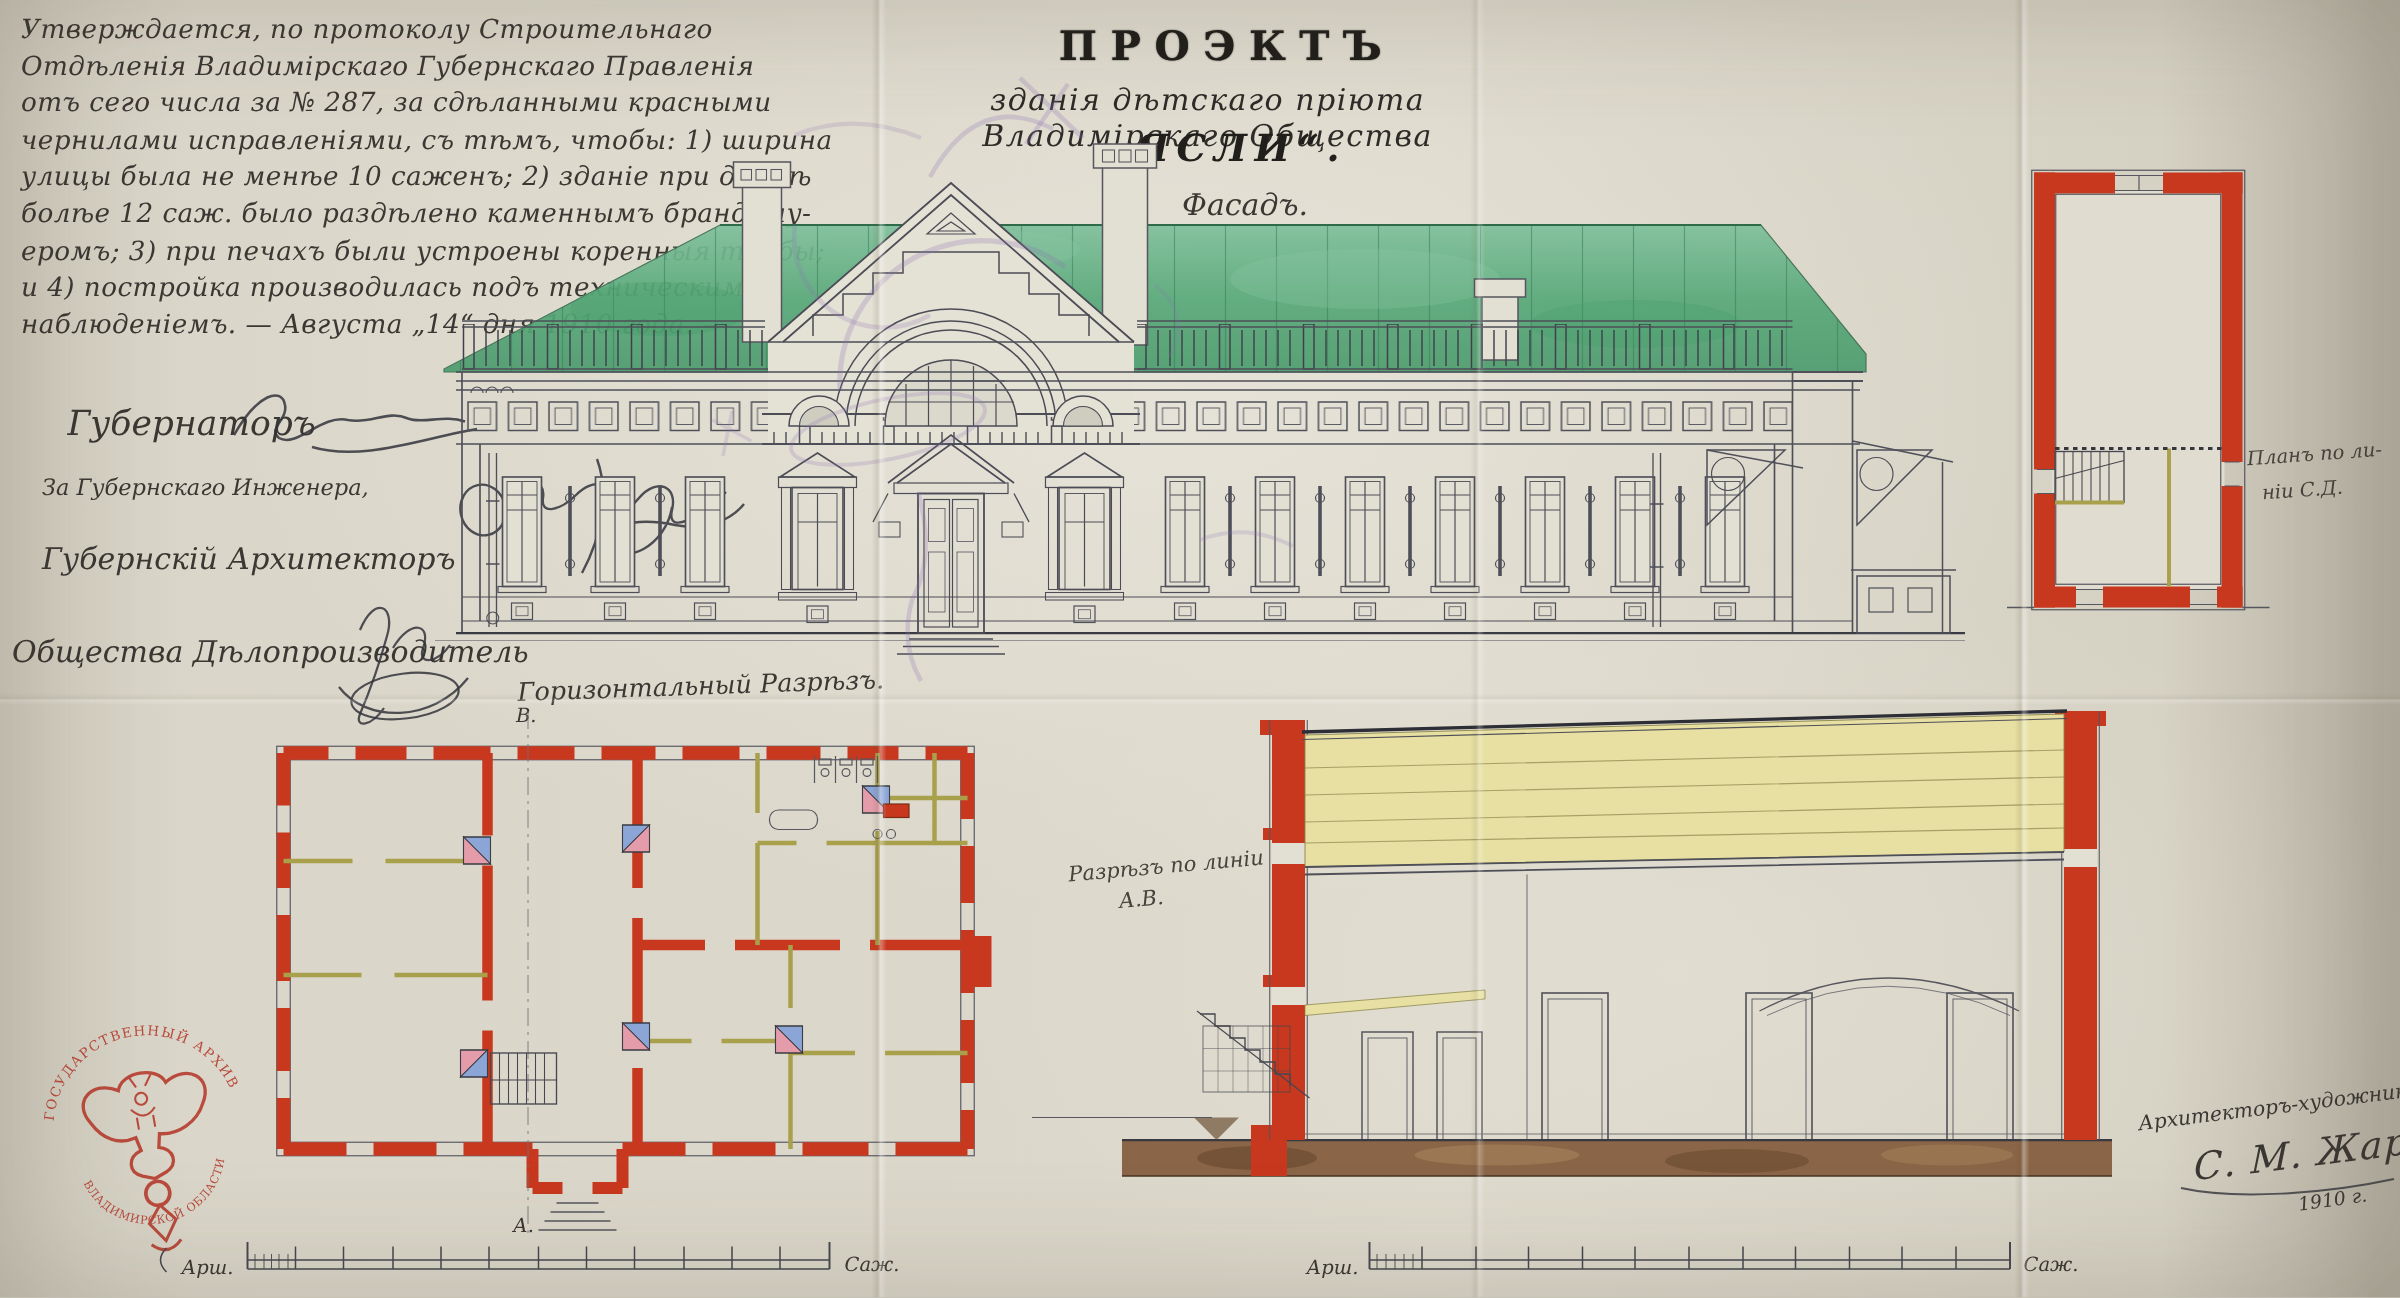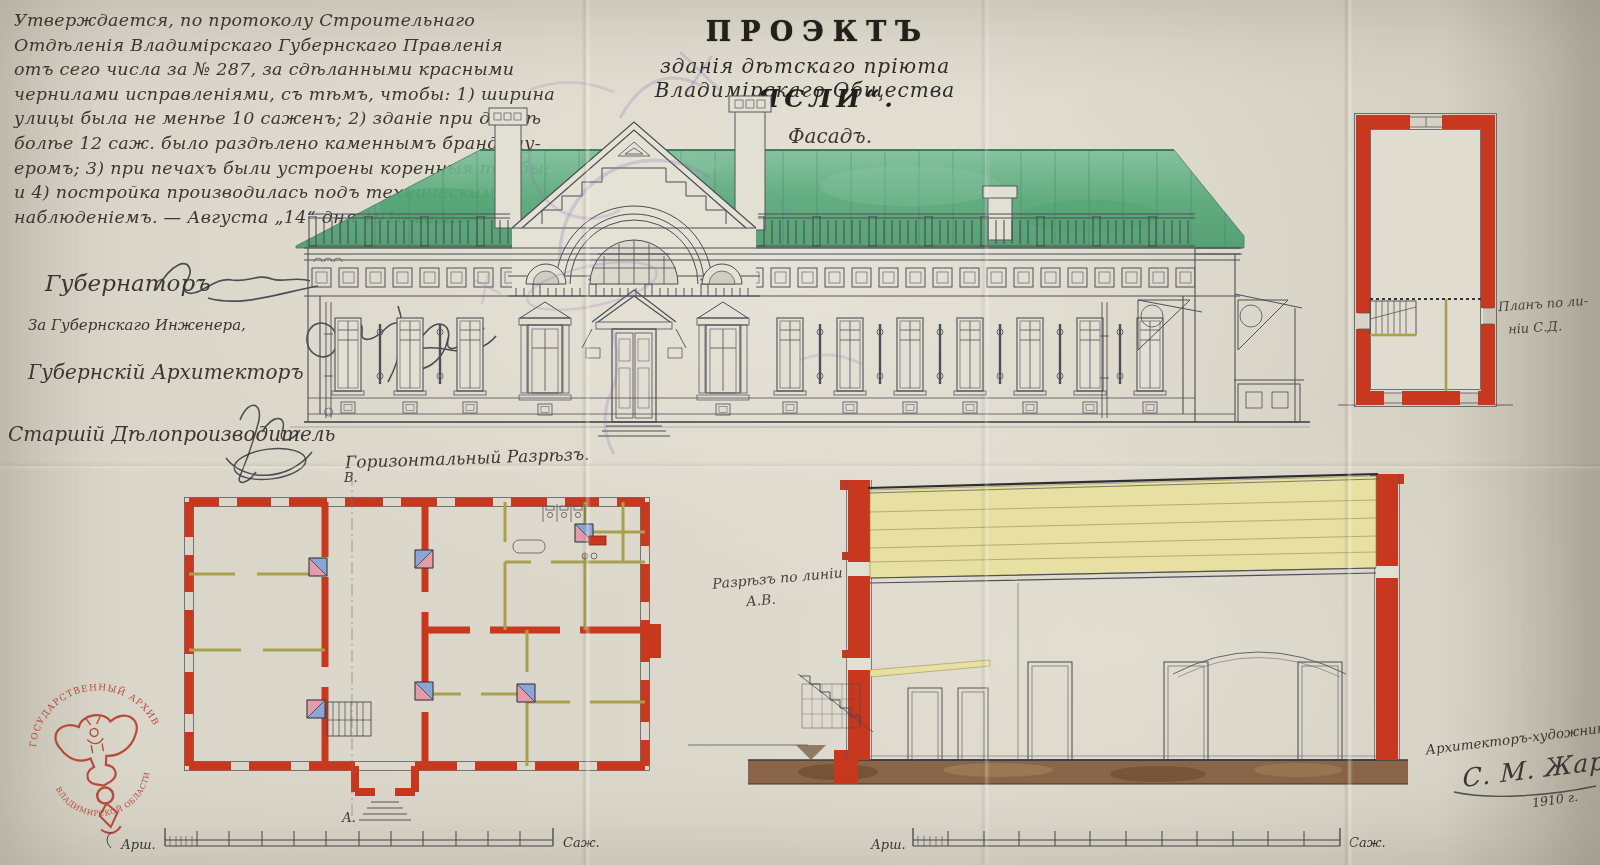--- a/index.html
+++ b/index.html
@@ -53,21 +53,21 @@
     <path d="M6 40 C22 12 38 8 40 20 C42 30 28 36 36 42 C48 49 64 26 82 30 C98 33 108 23 122 29 C132 33 146 26 160 31 M58 48 C92 58 132 42 168 36" fill="none" stroke="#33343c" stroke-width="1.7" opacity=".85"></path>
   </svg>
 
   <div class="abs hw" style="left:28px;top:316px;font-size:15px;">За Губернскаго Инженера,</div>
   <div class="abs hw" style="left:28px;top:360px;font-size:20px;">Губернскій Архитекторъ</div>
   <svg class="abs" style="left:298px;top:298px;" width="215" height="105" viewBox="0 0 215 105">
     <ellipse cx="24" cy="42" rx="15" ry="17" transform="rotate(-12 24 42)" fill="none" stroke="#33343c" stroke-width="1.6" opacity=".85"></ellipse>
     <path d="M40 46 C52 22 66 20 64 34 C62 46 76 42 86 32 C98 20 110 24 106 38 C102 54 118 46 128 34 C140 20 154 26 150 42 C146 60 170 46 186 30 M150 40 C146 66 118 80 106 66 C98 54 124 46 152 52 C174 56 190 48 198 38 M100 8 C108 30 104 58 90 84" fill="none" stroke="#33343c" stroke-width="1.6" opacity=".85"></path>
   </svg>
 
-  <div class="abs hw" style="left:8px;top:422px;font-size:20px;">Старшій Дѣлопроизводитель</div>
+  <div class="abs hw" style="left:8px;top:422px;font-size:20px;">Общества Дѣлопроизводитель</div>
   <svg class="abs" style="left:212px;top:396px;" width="150" height="105" viewBox="0 0 150 105">
     <path d="M28 24 C38 0 52 8 46 28 C40 50 34 66 28 80 C24 90 36 88 44 76 M50 36 C62 16 76 20 70 36 C66 48 80 46 88 34 M14 62 C32 86 76 86 100 56" fill="none" stroke="#33343c" stroke-width="1.5" opacity=".85"></path>
     <ellipse cx="58" cy="68" rx="36" ry="15" transform="rotate(-7 58 68)" fill="none" stroke="#33343c" stroke-width="1.4" opacity=".85"></ellipse>
   </svg>
 
   <svg class="abs" style="left:290px;top:96px;" width="1020" height="348" viewBox="0 0 1020 348">
     <defs>
       <pattern id="frz" x="18" y="168" width="27" height="28" patternUnits="userSpaceOnUse">
         <rect x="4" y="4" width="19" height="19" fill="none" stroke="#4e4f58" stroke-width="1"></rect>
         <rect x="8" y="8" width="11" height="11" fill="none" stroke="#4e4f58" stroke-width=".6"></rect>

